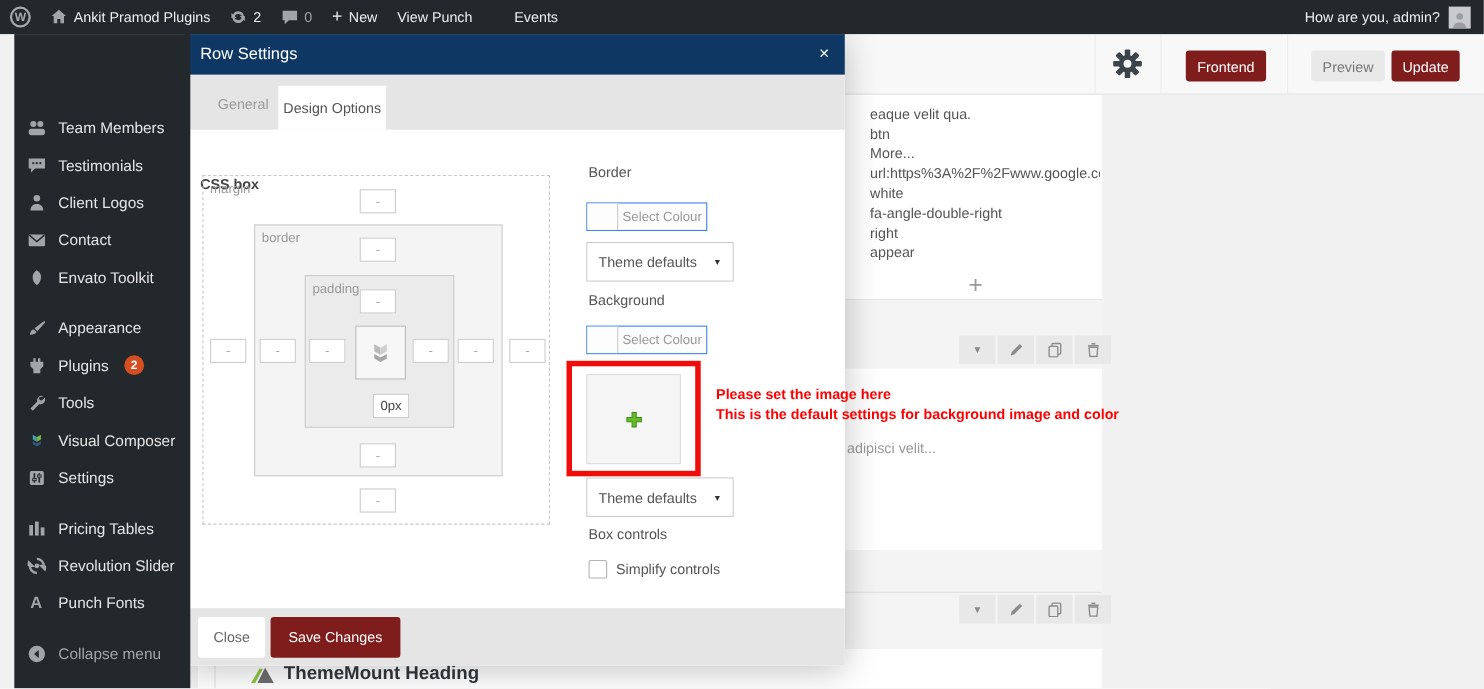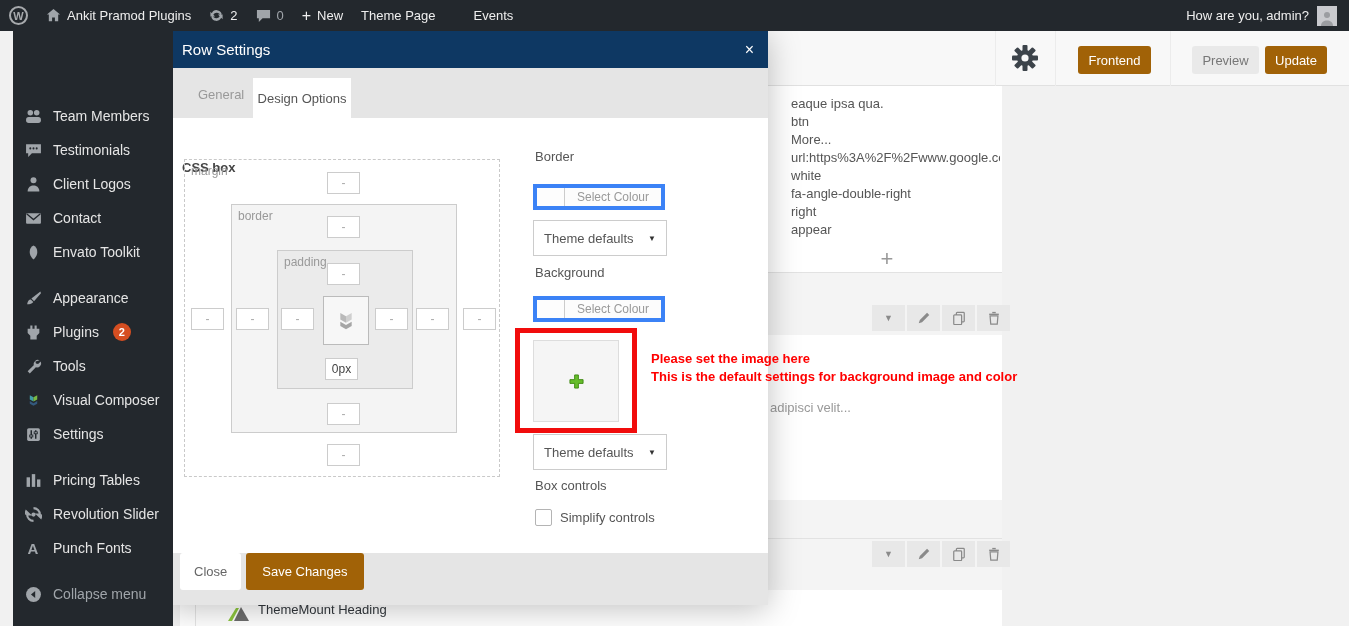--- a/index.html
+++ b/index.html
@@ -29,37 +29,37 @@
   .badge { background:#d54e21; color:#fff; border-radius:10px; font-size:11px; font-weight:bold;
            min-width:18px; height:18px; display:inline-flex; align-items:center; justify-content:center; margin-left:4px; }
   .collapse { color:#a0a5aa; }
   .font-a { color:#a0a5aa; font-size:15px; font-weight:bold; }
 
   
   #editor-toolbar { position:absolute; left:160px; top:31px; width:1189px; height:55px; background:#f8f8f8;
                     border-bottom:1px solid #e1e1e1; z-index:2; }
   .tb-sep { position:absolute; top:0; width:1px; height:55px; background:#ececec; }
   .btn { border:none; border-radius:3px; font-size:13px; font-family:"Liberation Sans",sans-serif; cursor:pointer; }
-  .btn-blue { background:#a16207; color:#fff; }
+  .btn-blue { background:#7f1d1d; color:#fff; }
   .btn-gray { background:#e9e9e9; color:#777; }
 
   
   #canvas { position:absolute; left:180px; top:86px; width:822px; height:540px; background:#fff; z-index:1; }
   .strip { position:absolute; left:0; width:822px; background:#f4f4f4; }
   .hline { position:absolute; left:0; width:822px; height:1px; background:#e2e2e2; }
   .panel-lines { position:absolute; left:599px; top:2px; width:221px; height:160px; background:#fff;
                  padding:7px 0 0 12px; overflow:hidden; color:#555; line-height:18px; }
   .panel-lines div { white-space:nowrap; }
   .add-plus { position:absolute; left:694px; top:160px; width:26px; text-align:center; font-size:22px; color:#999; cursor:pointer; }
   .ctl-group { position:absolute; display:flex; gap:2px; }
   .ctl-btn { width:33px; height:26px; background:#e8e8e8; display:flex; align-items:center; justify-content:center;
              cursor:pointer; color:#8a8a8a; font-size:9px; }
   .excerpt { position:absolute; color:#999; }
   .col-border { position:absolute; width:1px; background:#e5e5e5; }
-  .tm-label { position:absolute; color:#32373c; font-weight:normal; font-size:13px; }
+  .tm-label { position:absolute; color:#32373c; font-weight:bold; font-size:17px; }
 
   
   #modal { position:absolute; left:168px; top:31px; width:600px; height:574px; background:#fff; z-index:10;
            box-shadow:0 4px 30px rgba(0,0,0,.25); }
   #modal-header { position:absolute; left:0; top:0; width:600px; height:37px; background:#0e3863; color:#fff;
                   display:flex; align-items:center; padding:0 14px; font-size:15px; }
   .modal-close { margin-left:auto; font-size:16px; color:#fff; cursor:pointer; }
   #modal-tabs { position:absolute; left:0; top:37px; width:600px; height:50px; background:#e5e5e5; }
   .tab { position:absolute; font-size:13px; cursor:pointer; }
   .tab-general { left:30px; top:19px; color:#999; }
@@ -74,48 +74,48 @@
   .box-border { position:absolute; left:46px; top:44px; width:226px; height:229px; background:#f4f4f4; border:1px solid #ccc; }
   .box-padding { position:absolute; left:45px; top:45px; width:136px; height:139px; background:#ebebeb; border:1px solid #ccc; }
   .center-box { position:absolute; left:45px; top:45px; width:46px; height:49px; background:#f7f7f7; border:1px solid #bbb;
                 display:flex; align-items:center; justify-content:center; }
   .dim-input { position:absolute; width:33px; height:22px; border:1px solid #ccc; background:#fff; text-align:center;
                font-size:12px; color:#444; font-family:"Liberation Sans",sans-serif; }
   .dim-input::placeholder { color:#aaa; }
 
   
   .sec-label { position:absolute; color:#555; }
-  .colour-group { position:absolute; left:365px; width:132px; height:26px; border:4px solid #3b82f6; background:#fcfcfc;
+  .colour-group { position:absolute; left:365px; width:110px; height:26px; border:1px solid #3b82f6; background:#fcfcfc;
                   display:flex; cursor:pointer; }
   .swatch { width:28px; border-right:1px solid #ccc; background:#fdfdfd; }
   .colour-label { flex:1; display:flex; align-items:center; justify-content:center; color:#999; font-size:12px; }
   .vc-select { position:absolute; left:365px; width:134px; height:36px; border:1px solid #ccc; background:#fff;
                display:flex; align-items:center; justify-content:space-between; padding:0 10px; color:#555; cursor:pointer;text-align:right; }
   .vc-select .arrow { font-size:8px; color:#333; }
   .upload-box { position:absolute; left:365px; top:309px; width:86px; height:82px; background:#f5f5f5;
                 border:1px solid #ddd; display:flex; align-items:center; justify-content:center; cursor:pointer; }
   .checkbox { width:17px; height:17px; border:1px solid #b4b4b4; border-radius:2px; background:#fff; display:inline-block; cursor:pointer; }
   .cb-row { position:absolute; left:367px; top:478px; display:flex; align-items:center; gap:8px; color:#555; }
   #modal-footer { position:absolute; left:0; top:522px; width:600px; height:52px; background:#e5e5e5;
-                  display:flex; align-items:flex-start; padding-left:12px; gap:5px; }
+                  display:flex; align-items:center; padding-left:12px; gap:5px; }
   .btn-close { background:#fff; color:#666; height:37px; padding:0 14px; }
   .btn-save { height:37px; padding:0 16px; }
 
   
   #anno-rect { position:absolute; left:515px; top:328px; width:122px; height:105px; border:5px solid #f10c0c; z-index:20; }
   #anno-text { position:absolute; left:651px; top:350px; color:#ff0000; font-weight:bold; line-height:18px; z-index:20; white-space:nowrap; }
 </style>
 </head>
 <body>
 
 <div id="app">
 
   <div id="canvas">
     <div class="panel-lines">
-      <div>eaque ipsa qua.</div>
+      <div>eaque velit qua.</div>
       <div>btn</div>
       <div>More...</div>
       <div>url:https%3A%2F%2Fwww.google.co.in%2F||</div>
       <div>white</div>
       <div>fa-angle-double-right</div>
       <div>right</div>
       <div>appear</div>
     </div>
     <div class="add-plus">+</div>
     <div class="hline" style="top:186px"></div>
@@ -222,21 +222,21 @@
       <svg width="15" height="15" viewBox="0 0 16 16" class="sicon">
           <path d="M1 2h14v9H7l-4 4v-4H1z"></path>
         </svg>
       <span class="ab-dim">0</span>
     </div>
     <div class="ab-item">
       <span style="font-size:16px">+</span>
       <span>New</span>
     </div>
     <div class="ab-item">
-      <span>Theme Page</span>
+      <span>View Punch</span>
     </div>
     <div class="ab-item events-gap">
       <span>Events</span>
     </div>
     <div class="ab-right">
       <span>How are you, admin?</span>
       <span class="avatar">
         <svg width="16" height="16" viewBox="0 0 16 16">
             <circle cx="8" cy="5" r="3" fill="#9b9da1"></circle>
             <path d="M2 16c0-4 3-5.5 6-5.5s6 1.5 6 5.5z" fill="#9b9da1"></path>
@@ -405,21 +405,21 @@
             <svg width="26" height="26" viewBox="0 0 16 16">
                 <polygon points="4.5,3 8,5 8,9 4.5,7" fill="#b9b9b9"></polygon>
                 <polygon points="11.5,3 8,5 8,9 11.5,7" fill="#cfcfcf"></polygon>
                 <polygon points="4.5,8.5 8,10.5 11.5,8.5 11.5,11 8,13 4.5,11" fill="#a5a5a5"></polygon>
               </svg>
           </div>
         </div>
       </div>
       <input class="dim-input" style="left: 142px; top: 56px;" placeholder="-">
       <input class="dim-input" style="left: 142px; top: 103px;" placeholder="-">
-      <input class="dim-input" style="left: 140px; top: 198px;" value="0px">
+      <input class="dim-input" style="left: 154px; top: 198px;" value="0px">
       <input class="dim-input" style="left: 142px; top: 243px;" placeholder="-">
       <input class="dim-input" style="left: 142px; top: 284px;" placeholder="-">
       <input class="dim-input" style="left: 6px; top: 148px;" placeholder="-">
       <input class="dim-input" style="left: 51px; top: 148px;" placeholder="-">
       <input class="dim-input" style="left: 96px; top: 148px;" placeholder="-">
       <input class="dim-input" style="left: 190px; top: 148px;" placeholder="-">
       <input class="dim-input" style="left: 231px; top: 148px;" placeholder="-">
       <input class="dim-input" style="left: 278px; top: 148px;" placeholder="-">
     </div>
 

